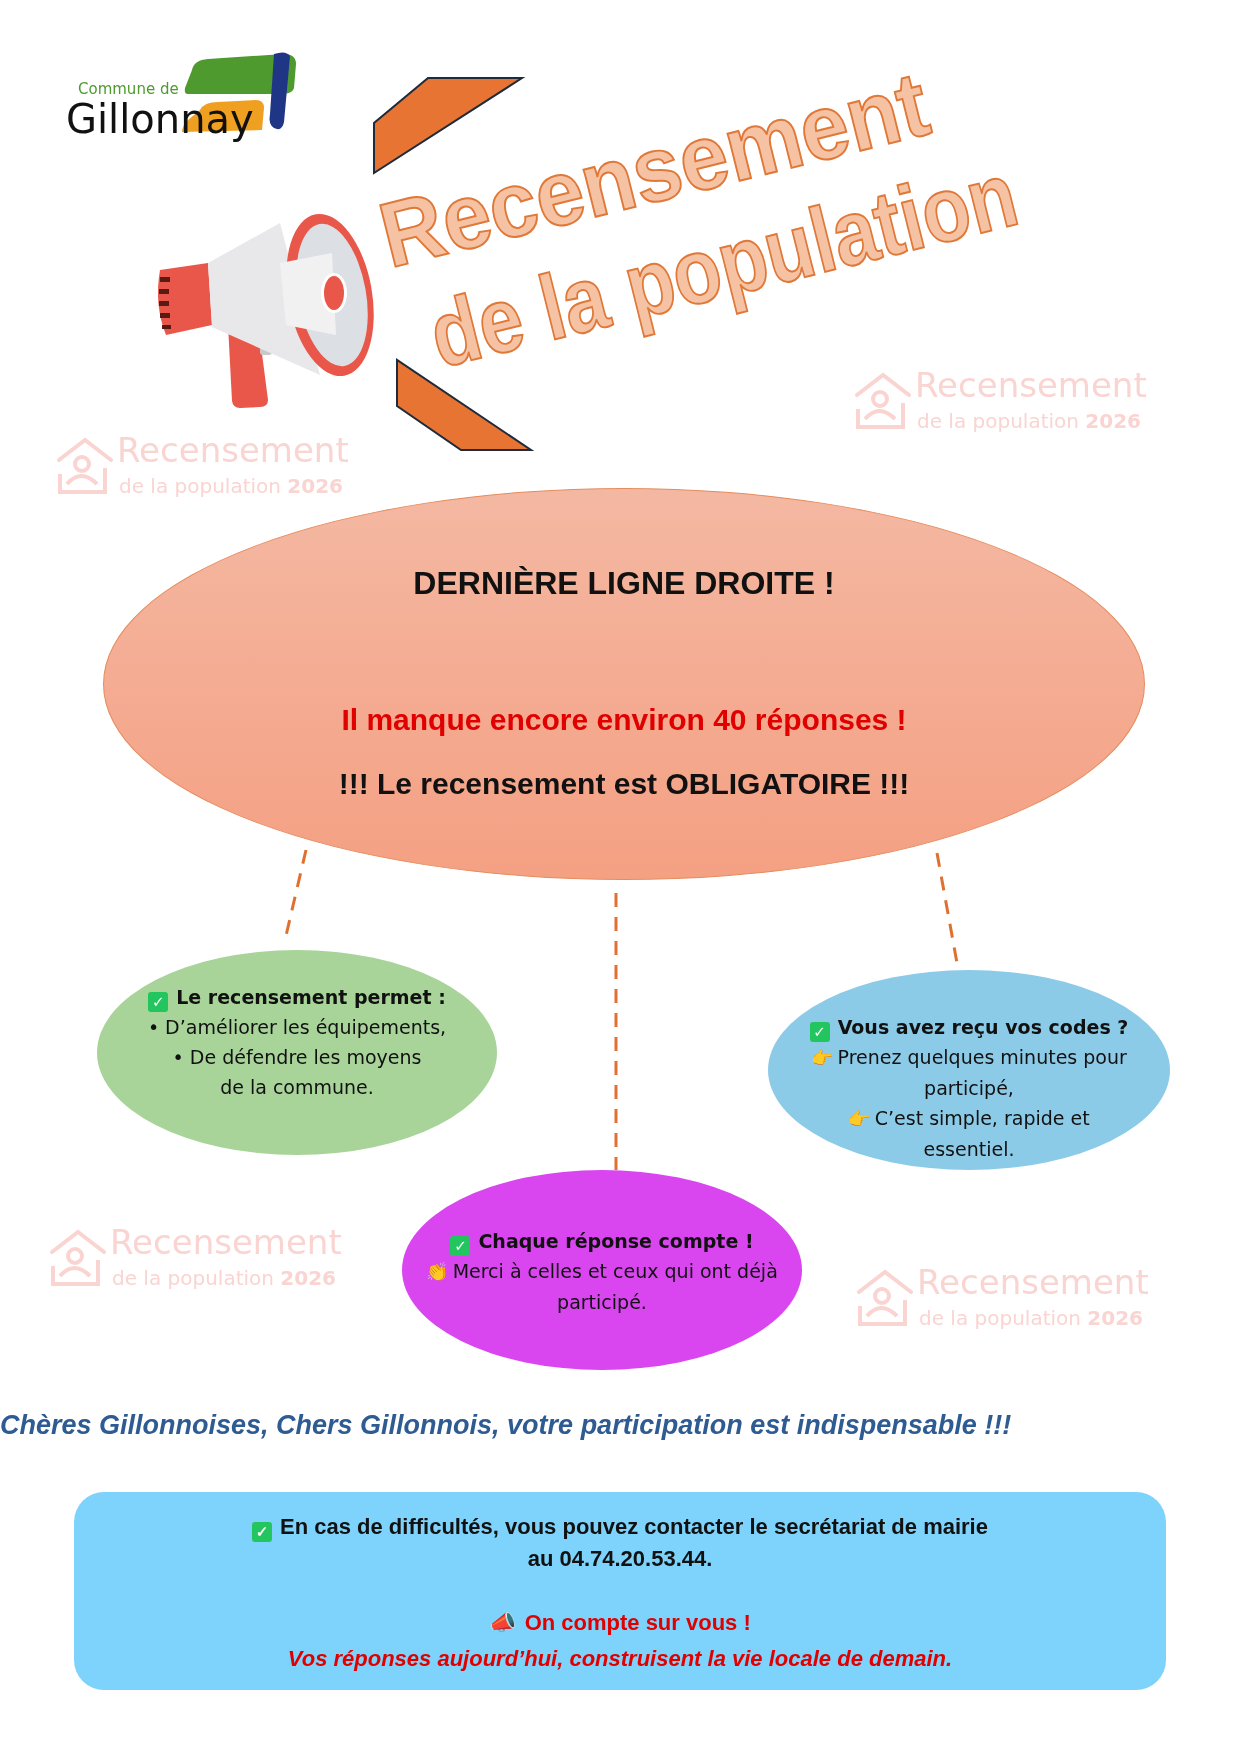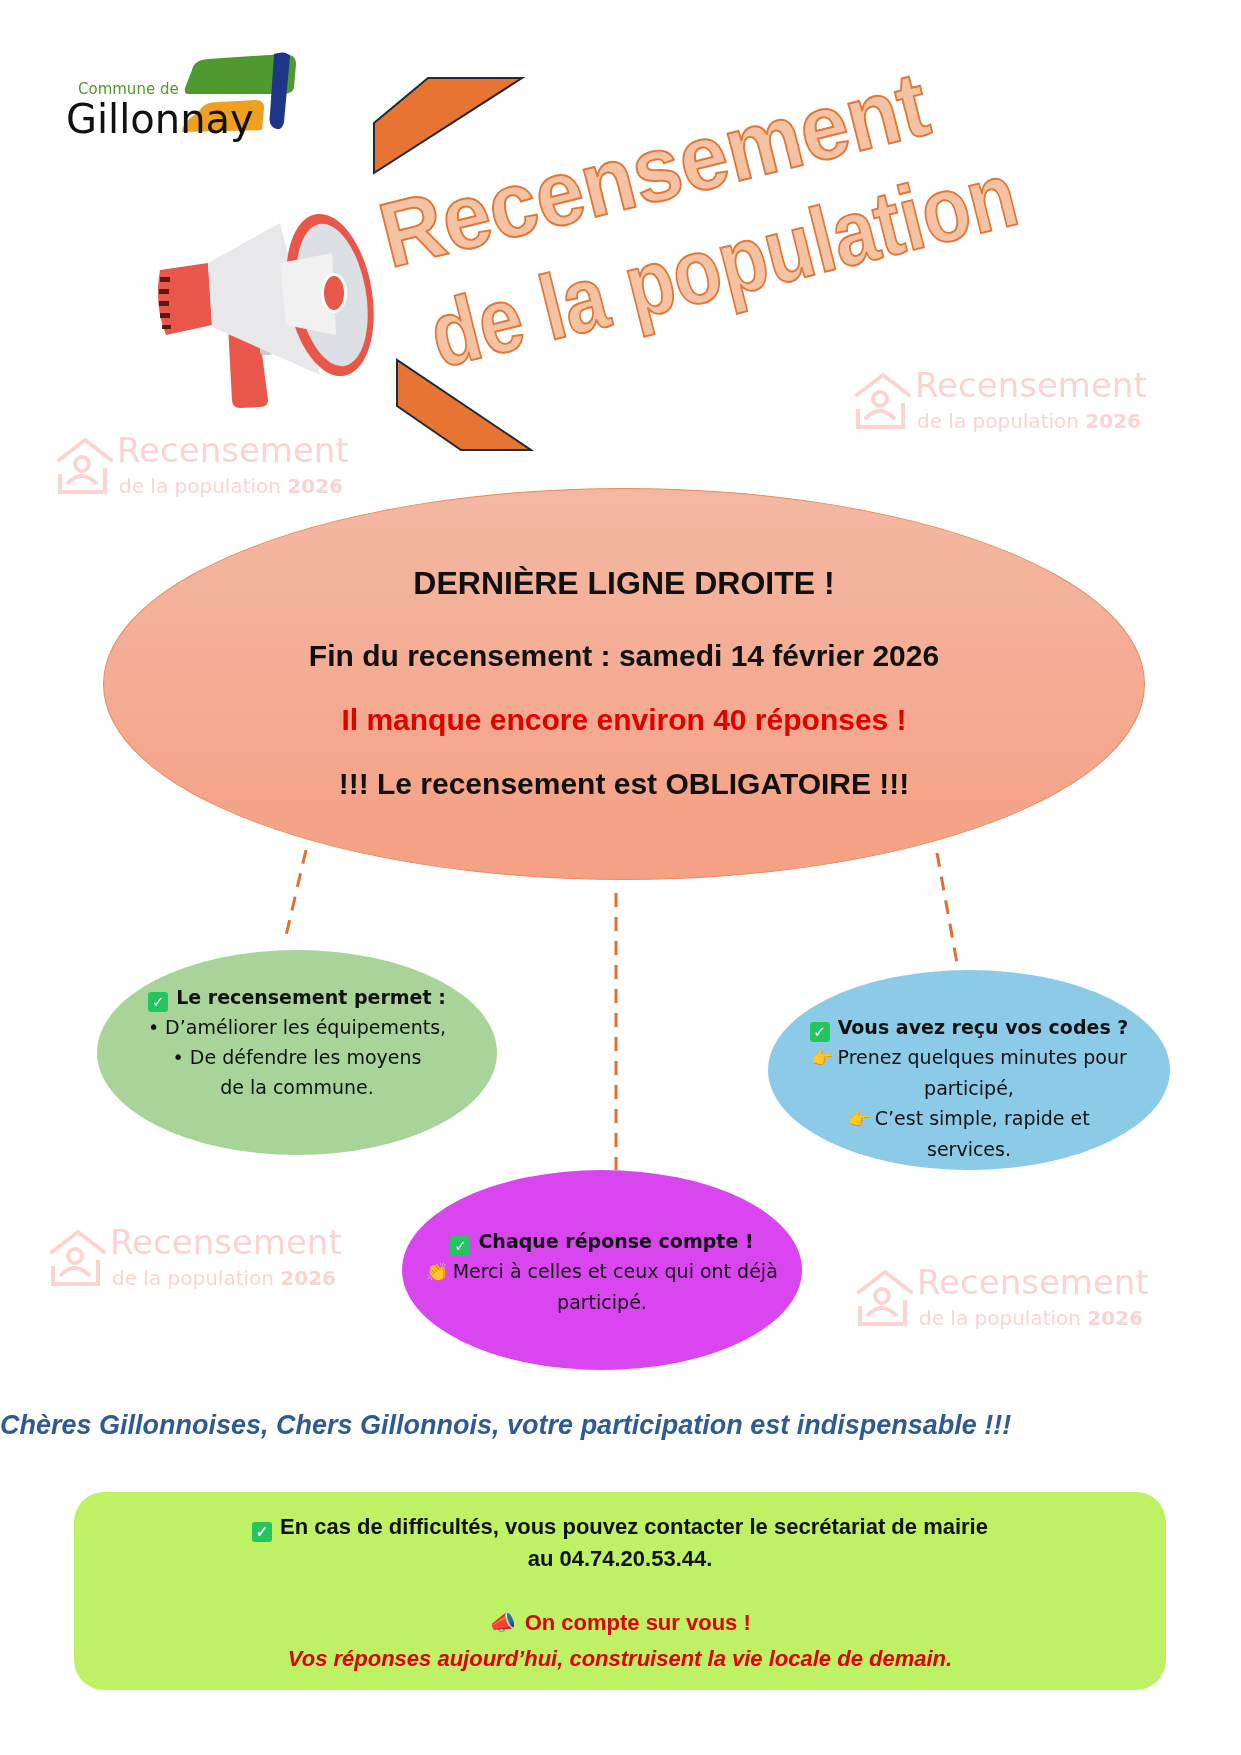--- a/index.html
+++ b/index.html
@@ -22,21 +22,21 @@
 
   
   .bubble { position: absolute; border-radius: 50%; text-align: center; font-family: "DejaVu Sans", sans-serif; font-size: 19px; line-height: 30px; color: #111; }
   .bubble .bh { font-weight: bold; }
   .check { display: inline-block; width: 20px; height: 20px; background: #22c55e; border-radius: 3px; color: #fff;
            font-size: 15px; line-height: 20px; text-align: center; vertical-align: -3px; margin-right: 8px; font-weight: bold; }
   .emoji { display: inline-block; font-size: 18px; margin-right: 4px; }
 
   
   .slogan { left: 0; top: 1410px; width: 1241px; text-align: left; color: #2e5c92; font-size: 27px; font-weight: bold; font-style: italic; font-family: "Liberation Sans", sans-serif; }
-  .bottom-box { left: 74px; top: 1492px; width: 1092px; height: 198px; background: #bef264; border-radius: 30px; }
+  .bottom-box { left: 74px; top: 1492px; width: 1092px; height: 198px; background: #7dd3fc; border-radius: 30px; }
   .bottom-box .bl { position: absolute; left: 0; width: 100%; text-align: center; font-family: "Liberation Sans", sans-serif; font-weight: bold; }
 </style>
 </head>
 <body>
 
 <div class="abs" style="left:60px;top:50px;width:300px;height:100px;">
   <svg class="logo-shape" style="left:118px;top:0;" width="130" height="90" viewBox="0 0 130 90">
     <path d="M14 20 Q16 10 30 9 L106 4 Q118 4 118 14 L116 38 Q115 43 106 44 L10 44 Q6 44 7 38 Z" fill="#4e9a2f"></path>
     <path d="M22 60 Q26 52 40 52 L78 50 Q86 50 86 58 L84 80 L4 82 Q4 76 10 70 Z" fill="#f0a020"></path>
     <path d="M96 4 Q108 0 112 6 L106 72 Q104 82 96 78 Q90 74 92 64 Z" fill="#1f3585"></path>
@@ -118,21 +118,20 @@
     <circle cx="27" cy="30" r="7" fill="none" stroke="#fad4d1" stroke-width="4"></circle>
     <path d="M12 50 Q26 34 42 50" fill="none" stroke="#fad4d1" stroke-width="4"></path>
     <path d="M5 40 L5 58 L50 58 L50 34" fill="none" stroke="#fad4d1" stroke-width="4"></path>
   </svg>
   <span class="wm-r">Recensement</span>
   <span class="wm-d"><span>de la population </span><b>2026</b></span>
 </div>
 
 <div class="abs main-ellipse">
   <div class="center-text" style="top:76px;font-size:32px;color:#111;">DERNIÈRE LIGNE DROITE !</div>
-  <div class="center-text" style="top:150px;font-size:30px;color:#111;">Fin du recensement : samedi 14 février 2026</div>
   <div class="center-text" style="top:214px;font-size:30px;color:#e00000;">Il manque encore environ 40 réponses !</div>
   <div class="center-text" style="top:278px;font-size:30px;color:#111;">!!! Le recensement est OBLIGATOIRE !!!</div>
 </div>
 
 <svg class="abs" style="left:0;top:0;" width="1241" height="1755">
   <line x1="306" y1="850" x2="285" y2="940" stroke="#e07030" stroke-width="3" stroke-dasharray="14,10"></line>
   <line x1="616" y1="893" x2="616" y2="1170" stroke="#e07030" stroke-width="3" stroke-dasharray="14,10"></line>
   <line x1="937" y1="853" x2="957" y2="963" stroke="#e07030" stroke-width="3" stroke-dasharray="14,10"></line>
 </svg>
 
@@ -144,21 +143,21 @@
     <div>de la commune.</div>
   </div>
 </div>
 
 <div class="bubble" style="left:768px;top:970px;width:402px;height:200px;background:#8ccbe8;">
   <div style="padding-top:42px;">
     <div class="bh"><span class="check">✓</span><span>Vous avez reçu vos codes ?</span></div>
     <div><span class="emoji">👉</span><span>Prenez quelques minutes pour</span></div>
     <div>participé,</div>
     <div><span class="emoji">👉</span><span>C’est simple, rapide et</span></div>
-    <div>services.</div>
+    <div>essentiel.</div>
   </div>
 </div>
 
 <div class="bubble" style="left:402px;top:1170px;width:400px;height:200px;background:#d946ef;">
   <div style="padding-top:56px;">
     <div class="bh"><span class="check">✓</span><span>Chaque réponse compte !</span></div>
     <div><span class="emoji">👏</span><span>Merci à celles et ceux qui ont déjà</span></div>
     <div>participé.</div>
   </div>
 </div>

